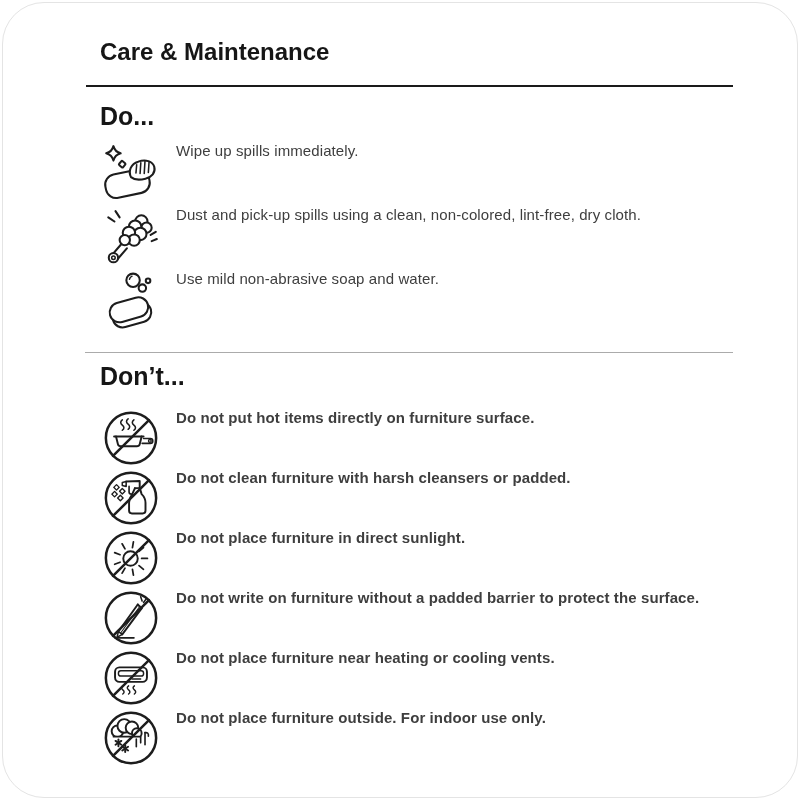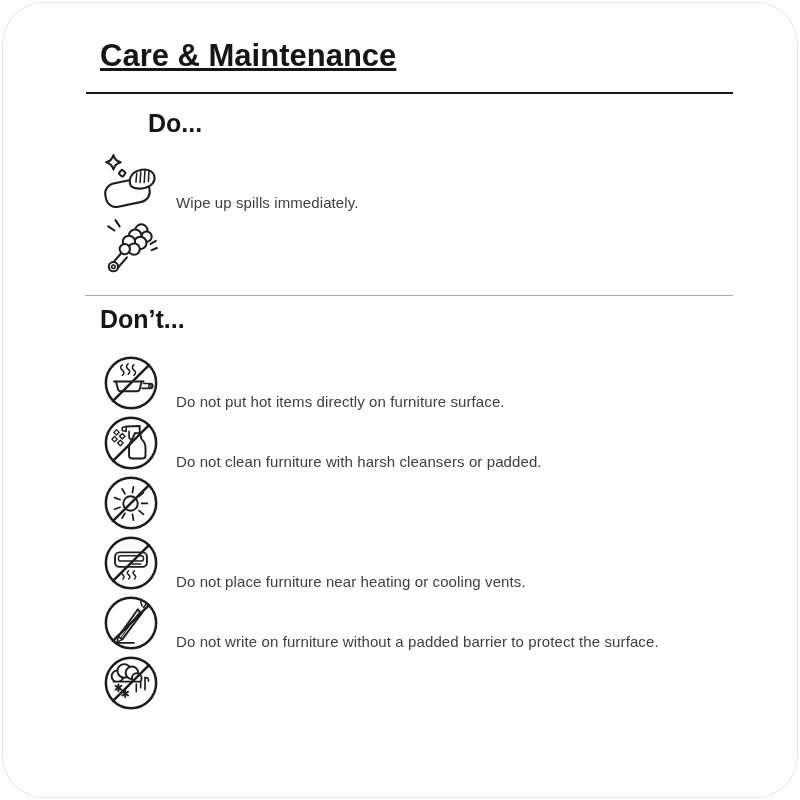--- a/index.html
+++ b/index.html
@@ -13,39 +13,38 @@
     color:#1d1d1d;
     overflow:hidden;
   }
   .frame{
     position:absolute;inset:2px;
     border:1.5px solid #e4e4e4;
     border-radius:42px;
     pointer-events:none;
   }
   h1{
-    margin:0;font-size:31px;line-height:1.0;font-weight:bold;color:#161616;
+    margin:0;font-size:24px;line-height:1.0;font-weight:bold;color:#161616;
     letter-spacing:0px;
-    text-decoration:underline;
   }
   .rule-strong{
     border:none;border-top:2.5px solid #1a1a1a;
     margin:21px 0 0 -14px;width:647px;height:0;
   }
   .rule-light{
     border:none;border-top:1px solid #ababab;
     margin:18px 0 0 -15px;width:648px;height:0;
   }
   h2{margin:0;font-size:25px;line-height:1.02;font-weight:bold;color:#161616;}
-  section.do h2{margin-top:17px;margin-left:48px;}
+  section.do h2{margin-top:17px;}
   section.dont h2{margin-top:11px;}
   .rows{margin:0;}
   section.do .rows{margin-top:12px;}
-  section.dont .rows{margin-top:20px;}
-  .row{display:flex;align-items:flex-end;gap:14px;}
+  section.dont .rows{margin-top:20px;font-weight:bold;}
+  .row{display:flex;align-items:flex-start;gap:14px;}
   section.do .row{height:64px;}
   section.dont .row{height:60px;}
   .ic{flex:0 0 62px;width:62px;display:flex;align-items:center;justify-content:center;}
   .txt{font-size:15px;color:#3e3e3e;letter-spacing:0.1px;line-height:1.25;}
   svg{display:block;}
 </style>
 </head>
 <body>
 
 <div class="sheet">
@@ -91,22 +90,38 @@
               <circle cx="28" cy="26" r="6" fill="#fff"></circle>
               <circle cx="33" cy="33" r="5.5" fill="#fff"></circle>
               <circle cx="24" cy="33" r="5" fill="#fff"></circle>
               <path d="M20.5 37 L11.5 47.5" fill="none"></path>
               <path d="M26 41 L16.5 52" fill="none"></path>
               <circle cx="13" cy="50" r="4.5" fill="#fff"></circle>
               <circle cx="13" cy="50" r="1.7" fill="none" stroke-width="1.5"></circle>
             </g>
           </svg>
         </span>
-      </div>
-
+        <span class="txt">Dust and pick-up spills using a clean, non-colored, lint-free, dry cloth.</span>
+      </div>
+
+      <div class="row">
+        <span class="ic">
+          <svg width="62" height="62" viewBox="0 0 60 60">
+            <g fill="none" stroke="#1d1d1d" stroke-width="2" stroke-linecap="round" stroke-linejoin="round">
+              <circle cx="32" cy="10" r="6.5"></circle>
+              <path d="M28.5 9 A4.5 4.5 0 0 1 31 6" stroke-width="1.4"></path>
+              <circle cx="41" cy="17.5" r="3.6"></circle>
+              <circle cx="46.5" cy="10.5" r="2.2"></circle>
+              <rect x="12" y="34" width="38" height="19" rx="9.5" transform="rotate(-16 31 43.5)"></rect>
+              <rect x="9" y="29" width="38" height="19" rx="9.5" transform="rotate(-16 28 38.5)" fill="#fff"></rect>
+            </g>
+          </svg>
+        </span>
+        <span class="txt">Use mild non-abrasive soap and water.</span>
+      </div>
 
     </div>
   </section>
 
   <hr class="rule-light">
 
   <section class="dont">
     <h2>Don’t...</h2>
     <div class="rows">
 
@@ -161,58 +176,59 @@
               <path d="M23.8 40.5 L20.8 45.7" stroke-width="1.8"></path>
               <path d="M18.7 34.4 L13.1 36.5" stroke-width="1.8"></path>
               <path d="M18.7 26.6 L13.1 24.5" stroke-width="1.8"></path>
               <path d="M23.8 20.5 L20.8 15.3" stroke-width="1.8"></path>
               <path d="M31.5 19.2 L32.5 13.3" stroke-width="1.8"></path>
               <path d="M38.3 23.1 L42.9 19.3" stroke-width="1.8"></path>
               <path d="M11.4 48.6 L48.6 11.4" stroke-width="2.6"></path>
             </g>
           </svg>
         </span>
-      </div>
-
-      <div class="row">
-        <span class="ic">
-          <svg width="58" height="58" viewBox="0 0 60 60">
-            <g fill="none" stroke="#1d1d1d" stroke-width="2" stroke-linecap="round" stroke-linejoin="round">
-              <circle cx="30" cy="30" r="26" stroke-width="2.6"></circle>
-              <rect x="13.5" y="19" width="33" height="15" rx="4.5"></rect>
-              <rect x="17" y="22.5" width="26" height="5.5" rx="2.5" stroke-width="1.5"></rect>
-              <path d="M31 31 L40 31" stroke-width="1.5"></path>
-              <path d="M21.5 46.5 c1.8 -1.4 1.8 -2.8 0 -4.2 c-1.8 -1.4 -1.8 -2.8 0 -4.2" stroke-width="1.5"></path>
-              <path d="M27.5 46.5 c1.8 -1.4 1.8 -2.8 0 -4.2 c-1.8 -1.4 -1.8 -2.8 0 -4.2" stroke-width="1.5"></path>
-              <path d="M33.5 46.5 c1.8 -1.4 1.8 -2.8 0 -4.2 c-1.8 -1.4 -1.8 -2.8 0 -4.2" stroke-width="1.5"></path>
-              <path d="M11.4 48.6 L48.6 11.4" stroke-width="2.6"></path>
-            </g>
-          </svg>
-        </span>
-        <span class="txt">Do not place furniture near heating or cooling vents.</span>
+        <span class="txt">Do not place furniture in direct sunlight.</span>
       </div>
 
       <div class="row">
         <span class="ic">
           <svg width="58" height="58" viewBox="0 0 60 60">
             <g fill="none" stroke="#1d1d1d" stroke-width="2" stroke-linecap="round" stroke-linejoin="round">
               <circle cx="30" cy="30" r="26" stroke-width="2.6"></circle>
               <path d="M17 44 L37 16"></path>
               <path d="M21 47 L41 20"></path>
               <path d="M19.5 45.2 L39.2 17.8" stroke-width="1.1"></path>
               <path d="M37 16 L41 20"></path>
               <path d="M17 44 L15.5 50 L21 47 Z" stroke-width="1.6"></path>
               <path d="M40 8 L41.5 12.5" stroke-width="1.6"></path>
               <path d="M45.5 10.5 L43 14" stroke-width="1.6"></path>
               <path d="M13.5 50.5 L33 50.5" stroke-width="1.8"></path>
               <path d="M11.4 48.6 L48.6 11.4" stroke-width="2.6"></path>
             </g>
           </svg>
         </span>
         <span class="txt">Do not write on furniture without a padded barrier to protect the surface.</span>
+      </div>
+
+      <div class="row">
+        <span class="ic">
+          <svg width="58" height="58" viewBox="0 0 60 60">
+            <g fill="none" stroke="#1d1d1d" stroke-width="2" stroke-linecap="round" stroke-linejoin="round">
+              <circle cx="30" cy="30" r="26" stroke-width="2.6"></circle>
+              <rect x="13.5" y="19" width="33" height="15" rx="4.5"></rect>
+              <rect x="17" y="22.5" width="26" height="5.5" rx="2.5" stroke-width="1.5"></rect>
+              <path d="M31 31 L40 31" stroke-width="1.5"></path>
+              <path d="M21.5 46.5 c1.8 -1.4 1.8 -2.8 0 -4.2 c-1.8 -1.4 -1.8 -2.8 0 -4.2" stroke-width="1.5"></path>
+              <path d="M27.5 46.5 c1.8 -1.4 1.8 -2.8 0 -4.2 c-1.8 -1.4 -1.8 -2.8 0 -4.2" stroke-width="1.5"></path>
+              <path d="M33.5 46.5 c1.8 -1.4 1.8 -2.8 0 -4.2 c-1.8 -1.4 -1.8 -2.8 0 -4.2" stroke-width="1.5"></path>
+              <path d="M11.4 48.6 L48.6 11.4" stroke-width="2.6"></path>
+            </g>
+          </svg>
+        </span>
+        <span class="txt">Do not place furniture near heating or cooling vents.</span>
       </div>
 
       <div class="row">
         <span class="ic">
           <svg width="58" height="58" viewBox="0 0 60 60">
             <g stroke="#1d1d1d" stroke-width="2" stroke-linecap="round" stroke-linejoin="round">
               <circle cx="30" cy="30" r="26" stroke-width="2.6" fill="none"></circle>
               <circle cx="16" cy="23" r="6" fill="#fff"></circle>
               <circle cx="23" cy="17.5" r="7" fill="#fff"></circle>
               <circle cx="31" cy="19.5" r="6.5" fill="#fff"></circle>
@@ -226,17 +242,18 @@
               <path d="M21 39 L27 43" stroke-width="2" fill="none"></path>
               <path d="M27 39 L21 43" stroke-width="2" fill="none"></path>
               <path d="M35.5 31 L35.5 39" stroke-width="1.7" fill="none"></path>
               <path d="M40 28.5 L40 35" stroke-width="1.7" fill="none"></path>
               <path d="M44.5 24.5 L44.5 37" stroke-width="1.7" fill="none"></path>
               <path d="M44.5 24.5 Q48.5 24 48 28" stroke-width="1.7" fill="none"></path>
               <path d="M11.4 48.6 L48.6 11.4" stroke-width="2.6" fill="none"></path>
             </g>
           </svg>
         </span>
+        <span class="txt">Do not place furniture outside. For indoor use only.</span>
       </div>
 
     </div>
   </section>
 </div>
 
 </body></html>

